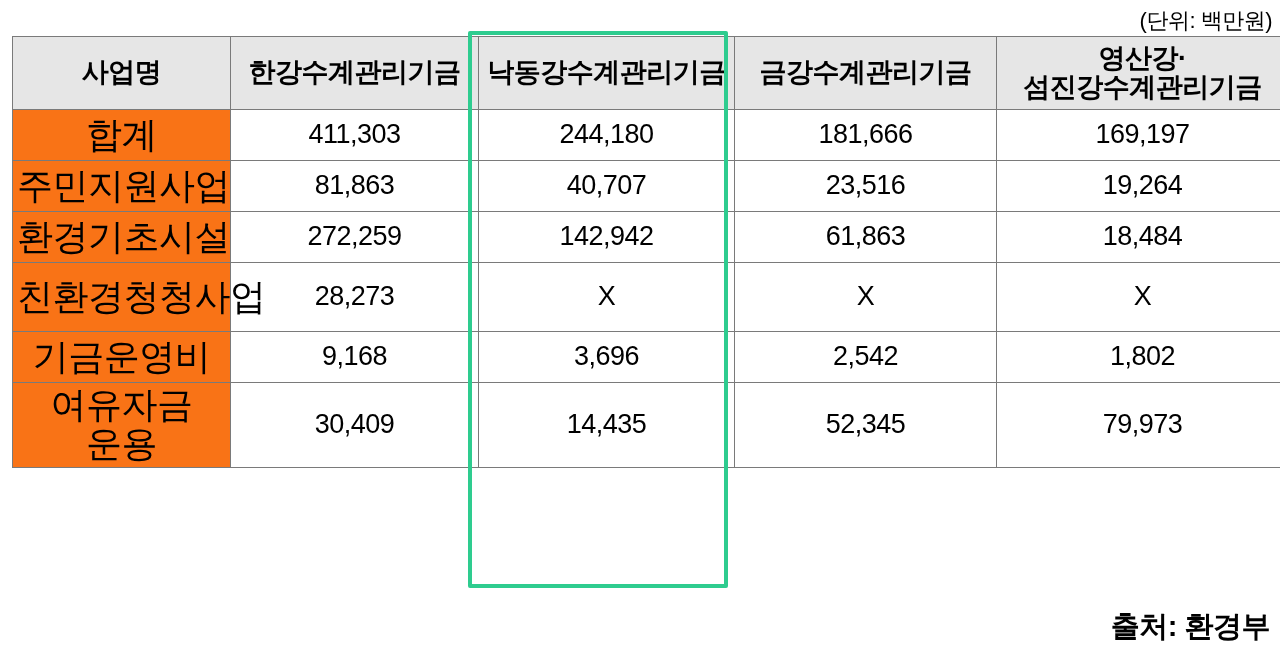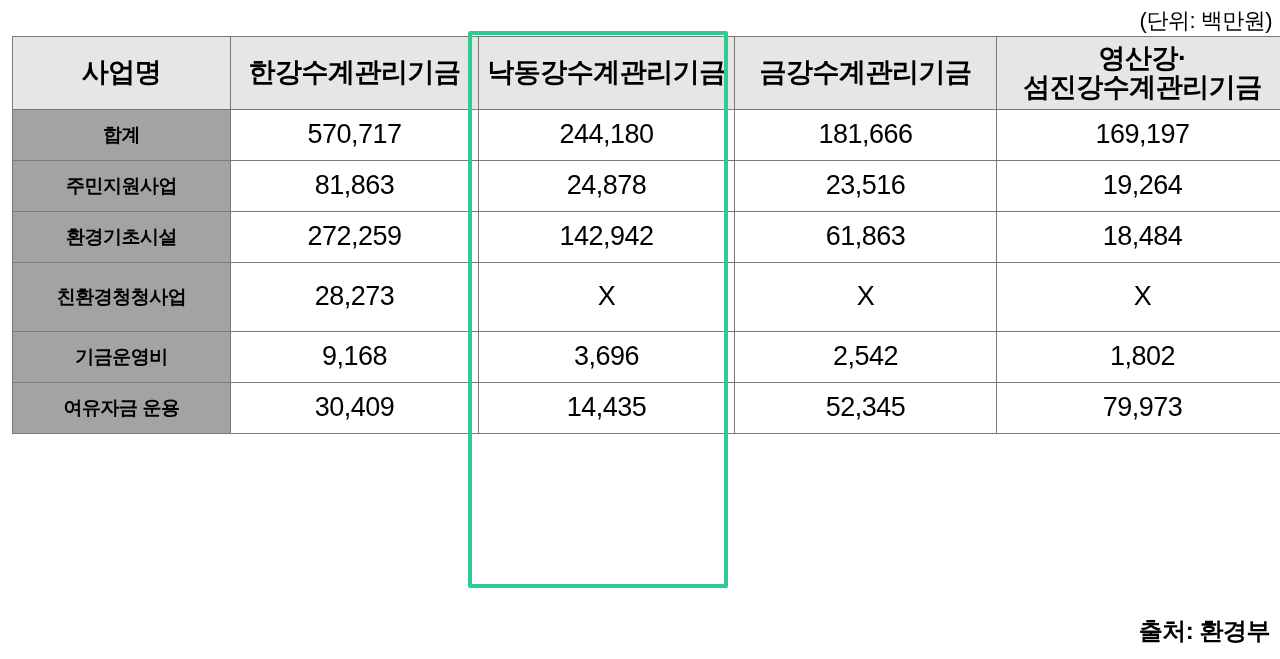--- a/index.html
+++ b/index.html
@@ -58,23 +58,23 @@
     letter-spacing: -0.5px;
     word-break: keep-all;
   }
   table.data-table thead th {
     background: #e6e6e6;
     font-weight: bold;
     height: 66px;
     font-size: 27px;
   }
   table.data-table tbody th.row-head {
-    font-weight: bold;
-    font-size: 19px;
-    background: #a3a3a3;
+    font-weight: normal;
+    font-size: 36px;
+    background: #f97316;
   }
   table.data-table tbody td {
     font-weight: normal;
     font-size: 27px;
   }
   tr.r-total th.row-head,
   tr.r-total td { height: 44px; }
   tr.h-1 th.row-head, tr.h-1 td { height: 44px; }
   tr.h-2 th.row-head, tr.h-2 td { height: 62px; }
   tr.h-3 th.row-head, tr.h-3 td { height: 76px; }
@@ -88,21 +88,21 @@
     height: 557px;
     border: 4px solid #2ecc8f;
     box-sizing: border-box;
     pointer-events: none;
     border-radius: 2px;
   }
   .source-note {
     position: absolute;
     bottom: 12px;
     right: 10px;
-    font-size: 24px;
+    font-size: 29px;
     font-weight: bold;
     letter-spacing: -0.5px;
   }
 </style>
 </head>
 <body>
 
 <div class="page">
 
   <div class="unit-note">(단위: 백만원)</div>
@@ -121,29 +121,29 @@
           <th>사업명</th>
           <th>한강수계관리기금</th>
           <th>낙동강수계관리기금</th>
           <th>금강수계관리기금</th>
           <th>영산강·섬진강수계관리기금</th>
         </tr>
       </thead>
       <tbody>
         <tr class="r-total">
           <th class="row-head">합계</th>
-          <td>570,717</td>
+          <td>411,303</td>
           <td>244,180</td>
           <td>181,666</td>
           <td>169,197</td>
         </tr>
         <tr class="h-1">
           <th class="row-head">주민지원사업</th>
           <td>81,863</td>
-          <td>24,878</td>
+          <td>40,707</td>
           <td>23,516</td>
           <td>19,264</td>
         </tr>
         <tr class="h-1">
           <th class="row-head">환경기초시설</th>
           <td>272,259</td>
           <td>142,942</td>
           <td>61,863</td>
           <td>18,484</td>
         </tr>

